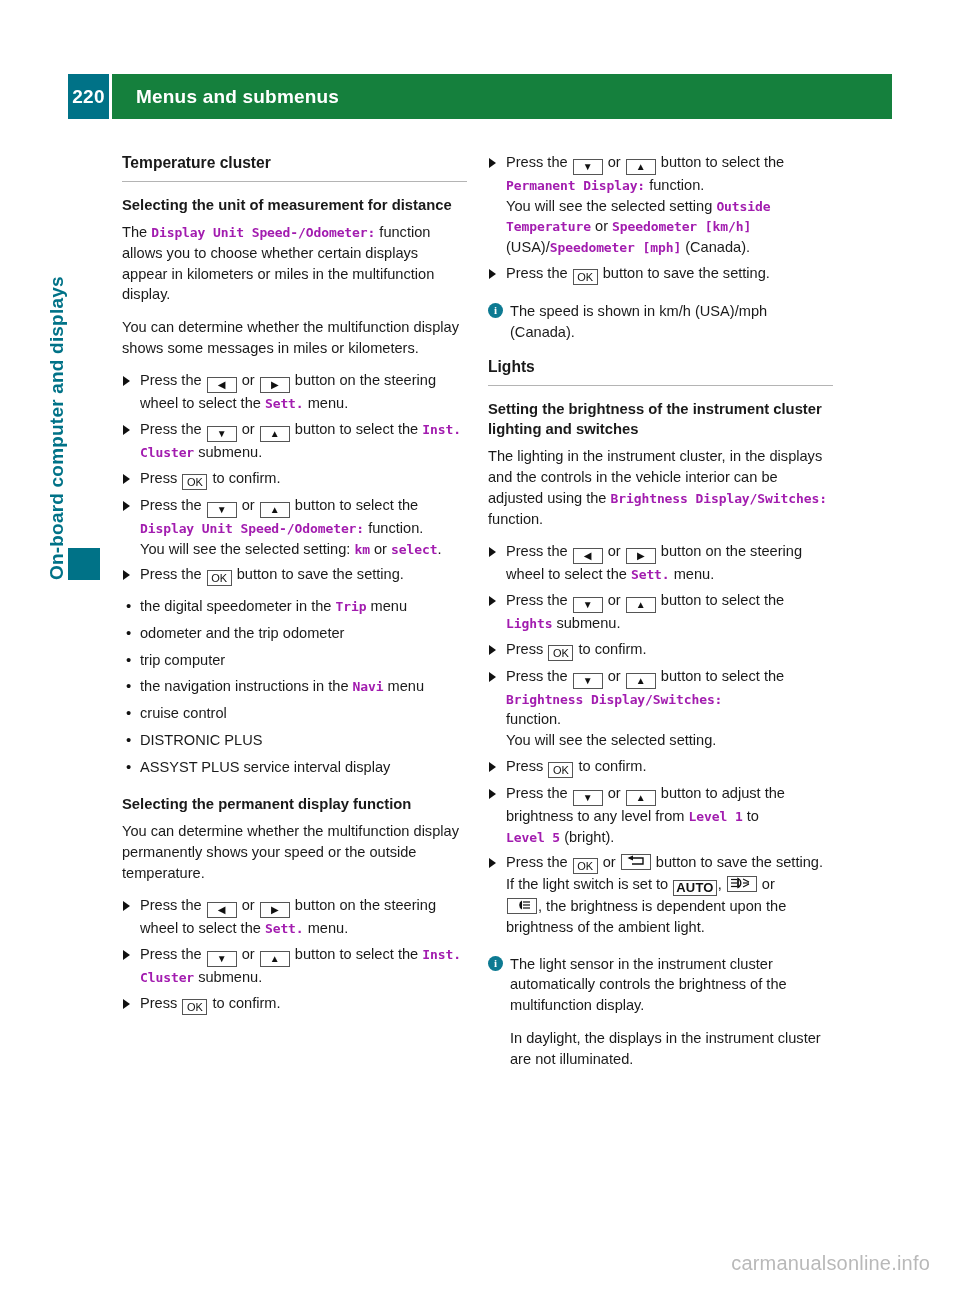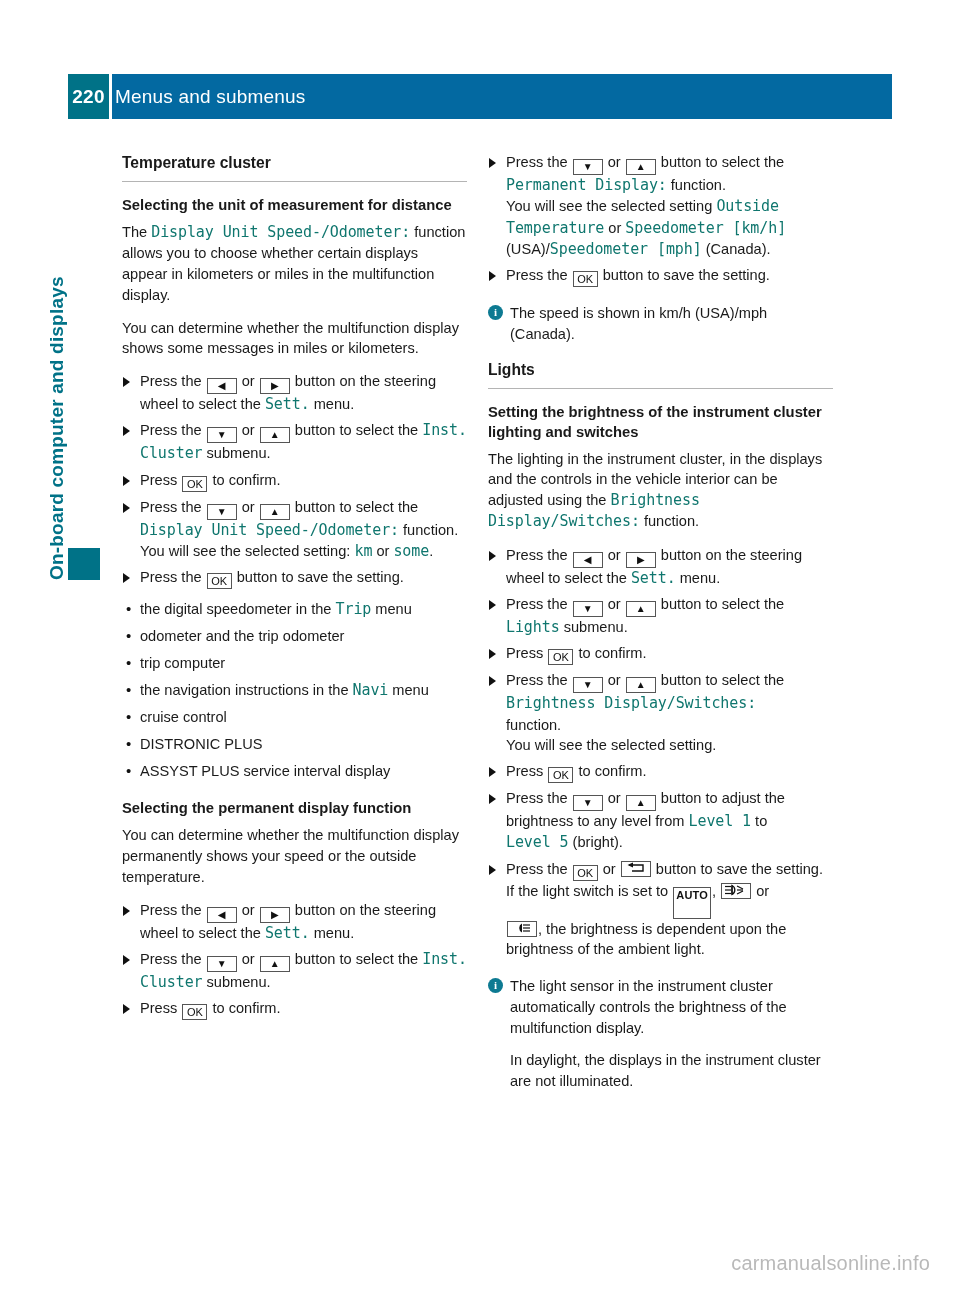--- a/index.html
+++ b/index.html
@@ -36,27 +36,27 @@
     align-items: center;
     justify-content: center;
     letter-spacing: 0.3px;
   }
   .header-gap {
     width: 3px;
     background: #ffffff;
   }
   .header-title-band {
     flex: 1;
-    background: #0369a1;
+    background: #15803d;
     color: #ffffff;
     font-size: 19px;
-    font-weight: normal;
+    font-weight: bold;
     display: flex;
     align-items: center;
-    padding-left: 3px;
+    padding-left: 24px;
     letter-spacing: 0.2px;
   }
 
   
   .vtab {
     position: absolute;
     left: 68px;
     top: 160px;
     width: 32px;
     height: 420px;
@@ -115,23 +115,24 @@
   .h-sub.spaced { margin-top: 18px; }
 
   
   p.para {
     margin: 0 0 12px 0;
   }
 
   
   .ui {
     font-family: "DejaVu Sans Mono", monospace;
-    color: #0f766e;
-    font-size: 15px;
+    color: #a21caf;
+    font-size: 13px;
     letter-spacing: -0.1px;
+    font-weight: bold;
   }
 
   
   ul.steps {
     list-style: none;
     margin: 0 0 10px 0;
     padding: 0;
   }
   ul.steps > li {
     position: relative;
@@ -218,23 +219,23 @@
     height: 16px;
     line-height: 14px;
     font-size: 11px;
     font-weight: normal;
     padding: 0 3px;
     font-family: "Liberation Sans", sans-serif;
     color: #111;
   }
   .key-auto {
     min-width: 30px;
-    height: 32px;
+    height: 16px;
     line-height: 14px;
-    font-size: 11px;
+    font-size: 13px;
     font-weight: bold;
     padding: 0 2px;
     letter-spacing: 0.2px;
     color: #111;
   }
   .key-sym {
     width: 30px;
     height: 16px;
     line-height: 14px;
   }
@@ -276,21 +277,21 @@
 
   <p class="para">You can determine whether the multifunction display shows some messages in miles or kilometers.</p>
 
   <ul class="steps">
     <li><span>Press the </span><span class="key key-arrow">◀</span><span> or </span><span class="key key-arrow">▶</span><span> button on the steering wheel to select the </span><span class="ui">Sett.</span><span> menu.</span></li>
 
     <li><span>Press the </span><span class="key key-arrow">▼</span><span> or </span><span class="key key-arrow">▲</span><span> button to select the </span><span class="ui">Inst. Cluster</span><span> submenu.</span></li>
 
     <li><span>Press </span><span class="key key-ok">OK</span><span> to confirm.</span></li>
 
-    <li><span>Press the </span><span class="key key-arrow">▼</span><span> or </span><span class="key key-arrow">▲</span><span> button to select the </span><br><span class="ui">Display Unit Speed-/Odometer:</span><span> function.</span><br><span>You will see the selected setting: </span><span class="ui">km</span><span> or </span><span class="ui">some</span><span>.</span></li>
+    <li><span>Press the </span><span class="key key-arrow">▼</span><span> or </span><span class="key key-arrow">▲</span><span> button to select the </span><br><span class="ui">Display Unit Speed-/Odometer:</span><span> function.</span><br><span>You will see the selected setting: </span><span class="ui">km</span><span> or </span><span class="ui">select</span><span>.</span></li>
 
     <li><span>Press the </span><span class="key key-ok">OK</span><span> button to save the setting.</span></li>
   </ul>
 
 
   <ul class="dots">
     <li><span>the digital speedometer in the </span><span class="ui">Trip</span><span> menu</span></li>
     <li>odometer and the trip odometer</li>
     <li>trip computer</li>
     <li><span>the navigation instructions in the </span><span class="ui">Navi</span><span> menu</span></li>

